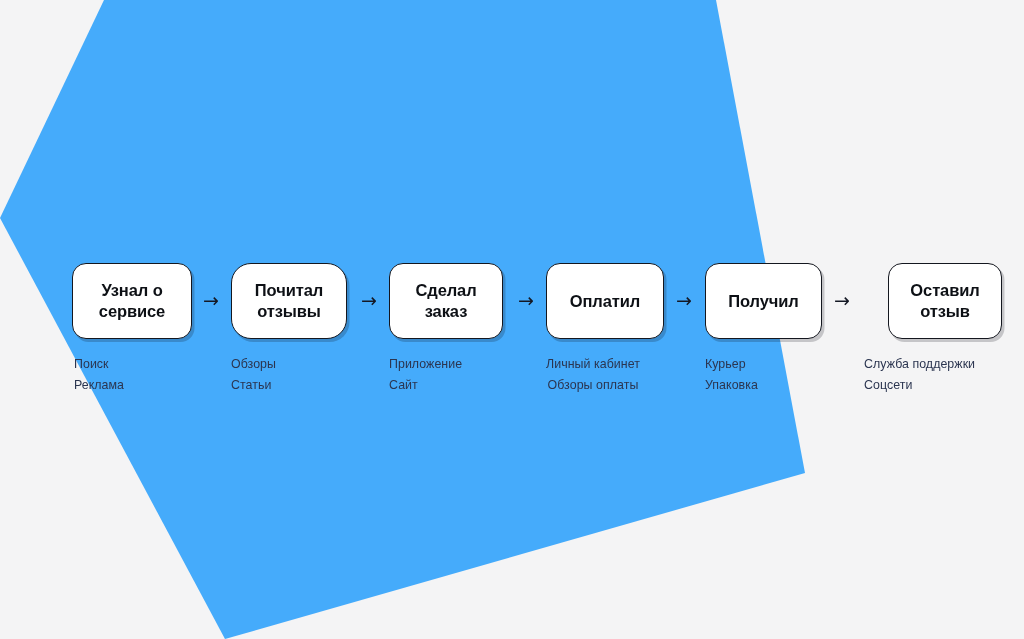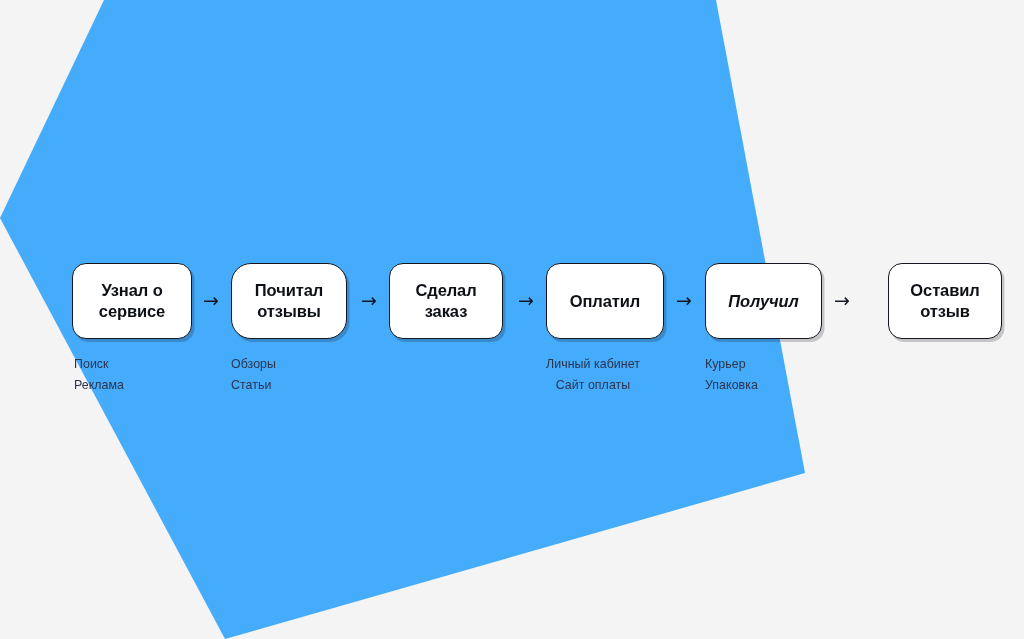--- a/index.html
+++ b/index.html
@@ -113,44 +113,52 @@
       <div class="caption" style="left: 231px;">
         <div class="caption-line">Обзоры</div>
         <div class="caption-line">Статьи</div>
       </div>
       <div class="stage" style="left: 389px; width: 114px;">
         <div class="node-box" style="width: 114px; align-items: center;">
           <div class="node-label">Сделал
 заказ</div>
         </div>
       </div>
+      <div class="caption" style="left: 389px;">
+        <div class="caption-line">Приложение</div>
+        <div class="caption-line">Сайт</div>
+      </div>
       <div class="stage" style="left: 546px; width: 118px;">
         <div class="node-box" style="width: 118px;">
           <div class="node-label">Оплатил</div>
         </div>
       </div>
       <div class="caption" style="left: 546px; text-align: center;">
         <div class="caption-line">Личный кабинет</div>
-        <div class="caption-line">Сайт оплаты</div>
+        <div class="caption-line">Обзоры оплаты</div>
       </div>
       <div class="stage" style="left: 705px; width: 117px;">
-        <div class="node-box" style="width: 117px; font-style: italic;">
+        <div class="node-box" style="width: 117px;">
           <div class="node-label">Получил</div>
         </div>
       </div>
       <div class="caption" style="left: 705px;">
         <div class="caption-line">Курьер</div>
         <div class="caption-line">Упаковка</div>
       </div>
       <div class="stage" style="left: 864px; width: 114px;">
         <div class="node-box" style="width: 114px; margin-left: 24px;">
           <div class="node-label">Оставил
 отзыв</div>
         </div>
       </div>
+      <div class="caption" style="left: 864px;">
+        <div class="caption-line">Служба поддержки</div>
+        <div class="caption-line">Соцсети</div>
+      </div>
       <div class="arrow" style="left: 199px;">→</div>
       <div class="arrow" style="left: 357px;">→</div>
       <div class="arrow" style="left: 514px;">→</div>
       <div class="arrow" style="left: 672px;">→</div>
       <div class="arrow" style="left: 830px;">→</div>
     </div>
 
 </div>
 
 </body></html>

